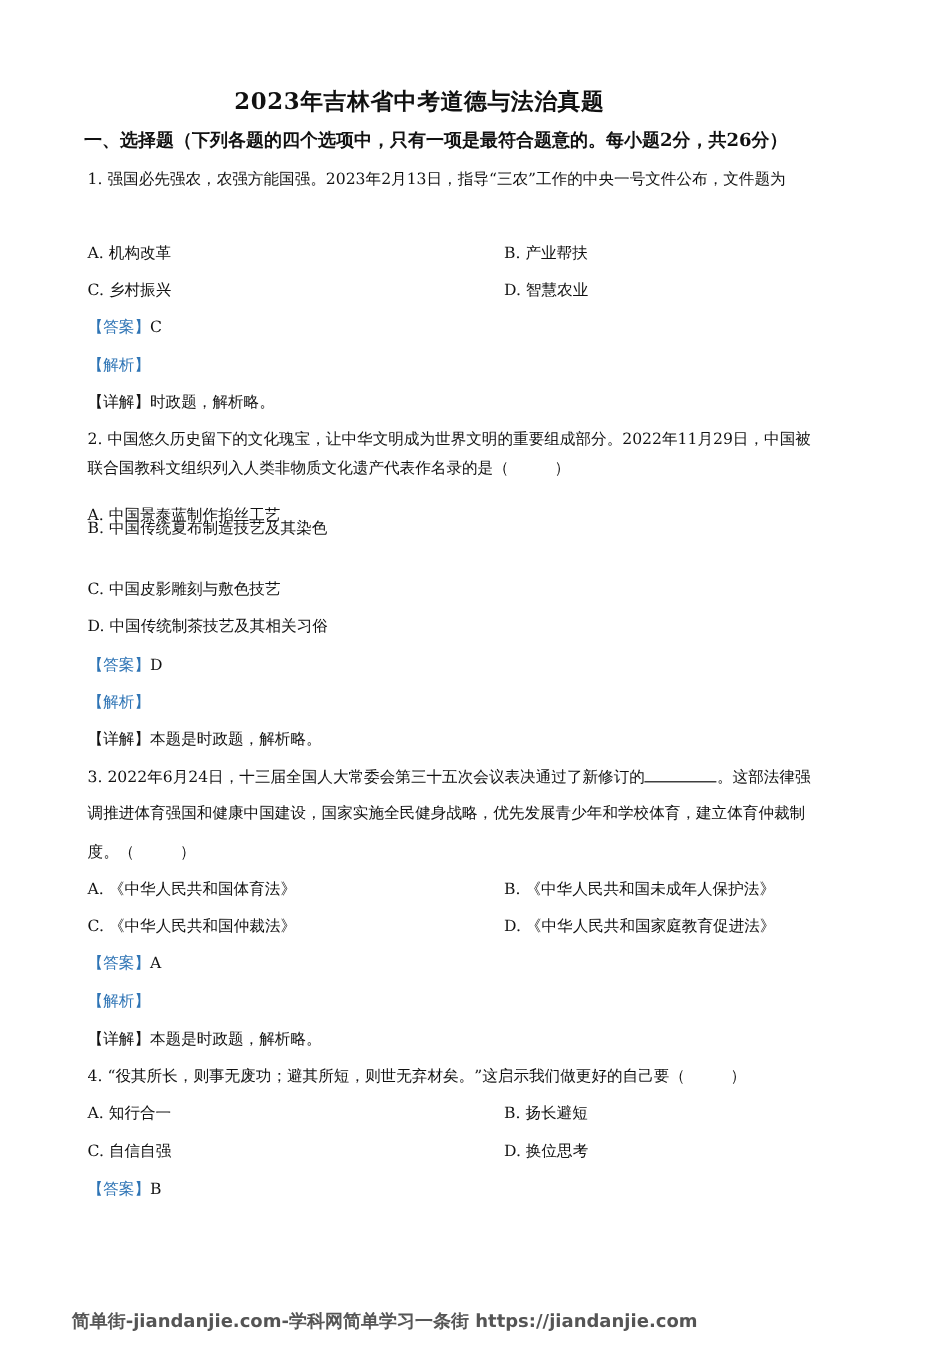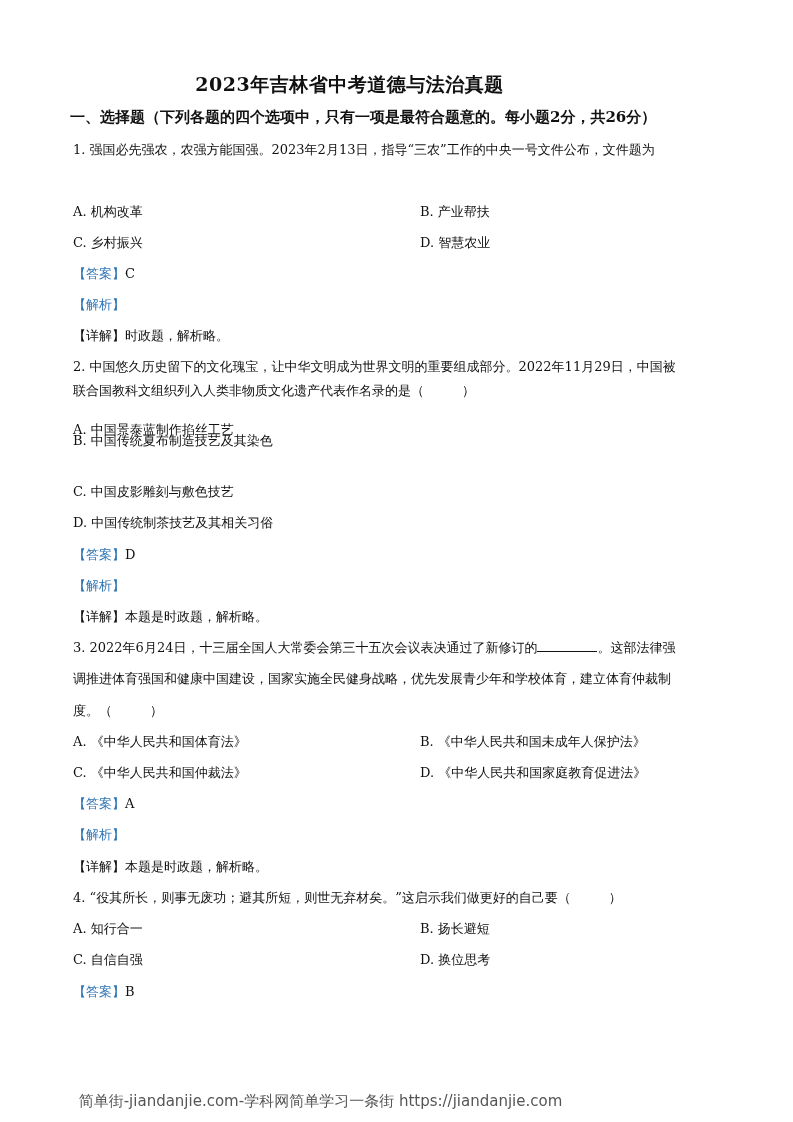--- a/index.html
+++ b/index.html
@@ -9,21 +9,21 @@
   .title { position: absolute; top: 72px; left: 0; width: 699px; text-align: center;
            font-size: 19px; font-weight: bold; letter-spacing: 0.5px; }
   .line { position: absolute; left: 73px; font-size: 13px; white-space: nowrap; line-height: 18px; }
   .section { font-weight: bold; font-size: 15px; left: 70px; }
   .col2 { left: 420px; }
   .blank { display: inline-block; width: 60px; border-bottom: 1px solid #111; height: 12px; vertical-align: baseline; }
   .paren { display: inline-block; width: 38px; }
   .lbl { color: #2e74b5; margin-top: 35px; }
   .br { color: #2e74b5; }
   .footer { position: absolute; top: 1092px; left: 0; width: 641px; text-align: center;
-            font-family: "DejaVu Sans", "Liberation Sans", sans-serif; font-size: 15px; color: #555; }
+            font-family: "DejaVu Sans", "Liberation Sans", sans-serif; font-size: 15px; color: #555; font-weight: bold; }
 </style>
 </head>
 <body>
 
 <div class="page">
   <div class="title">2023年吉林省中考道德与法治真题</div>
   <div class="line section" style="top:108px">一、选择题（下列各题的四个选项中，只有一项是最符合题意的。每小题2分，共26分）</div>
 
   <div class="line" style="top:141px">1. 强国必先强农，农强方能国强。2023年2月13日，指导“三农”工作的中央一号文件公布，文件题为</div>
   <div class="line" style="top:203px">A.  机构改革</div>

